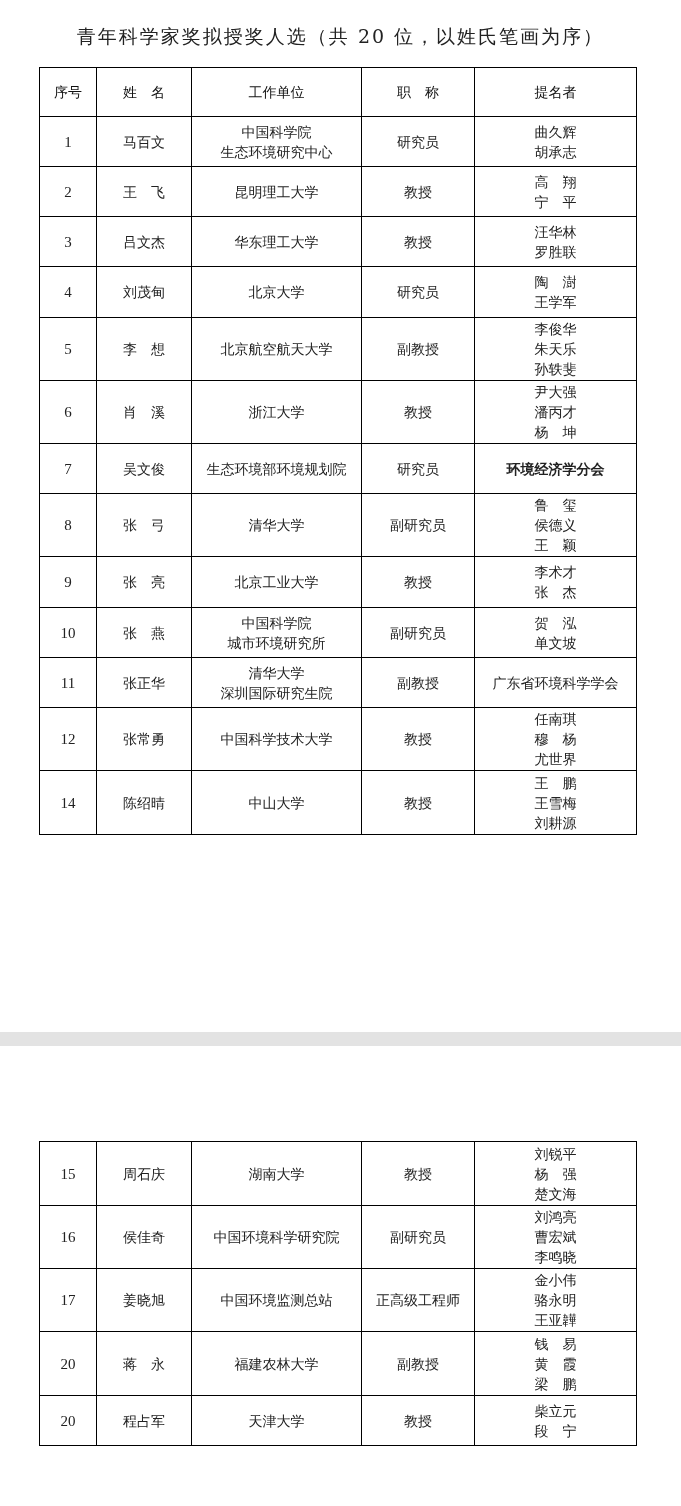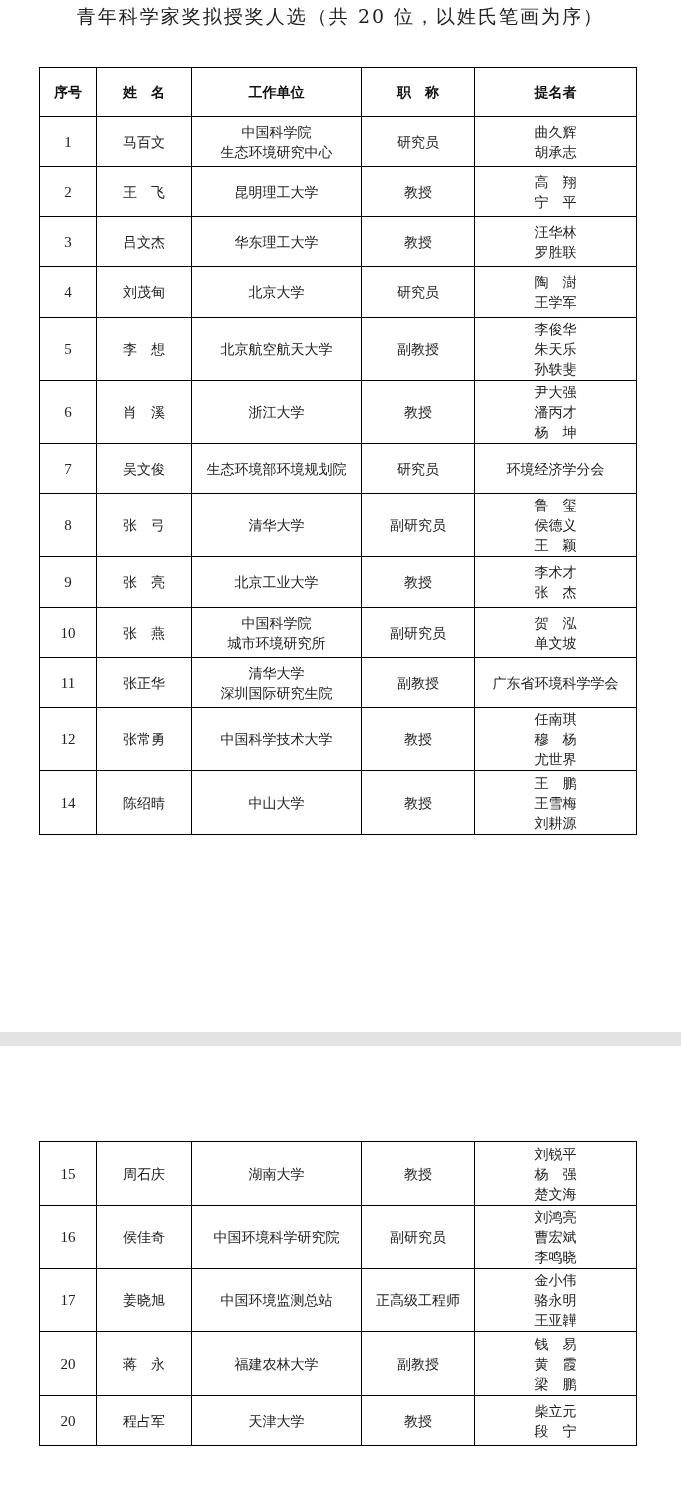--- a/index.html
+++ b/index.html
@@ -1,33 +1,33 @@
 <!DOCTYPE html>
 <html><head>
 <meta charset="utf-8">
 <style>
   html, body { margin: 0; padding: 0; background: #ffffff; }
   body {
     width: 681px; height: 1506px; position: relative; overflow: hidden;
     font-family: "DejaVu Serif", "Liberation Serif", serif; color: #1a1a1a;
   }
   .page-title {
-    position: absolute; top: 4px; left: 0; width: 681px; text-align: center;
+    position: absolute; top: 24px; left: 0; width: 681px; text-align: center;
     font-size: 19px; letter-spacing: 2px; color: #222;
   }
   table.award {
     position: absolute; left: 39px; width: 597px;
     border-collapse: collapse; table-layout: fixed;
     font-size: 14px;
   }
   table.award td, table.award th {
     border: 1px solid #000; text-align: center; vertical-align: middle;
     padding: 0; line-height: 20px; color: #222; font-weight: normal;
   }
-  table.award th { font-weight: bold; font-size: 14px; color: #111; }
+  table.award th { font-weight: normal; font-size: 14px; color: #111; }
   col.c-no { width: 57px; } col.c-name { width: 95px; } col.c-unit { width: 170px; }
   col.c-title { width: 113px; } col.c-nom { width: 162px; }
   .line { display: block; }
   .nom-list { display: inline-block; text-align: center; }
   .page-sep {
     position: absolute; left: 0; top: 1032px; width: 681px; height: 14px; background: #e3e3e3;
   }
   #t1 { top: 67px; }
   #t2 { top: 1141px; }
   .num { font-family: "Liberation Serif", serif; font-size: 15px; }
@@ -110,21 +110,21 @@
         <td>教授</td>
         <td><span class="nom-list"><span class="line">尹大强</span><span class="line">潘丙才</span><span class="line">杨　坤</span></span></td>
       </tr>
       <tr style="height: 50px;">
         <td class="num">7</td>
         <td>吴文俊</td>
         <td>
           <span class="line">生态环境部环境规划院</span>
         </td>
         <td>研究员</td>
-        <td><span class="nom-list" style=""><span class="line">环境经济学分会</span></span></td>
+        <td><span class="nom-list" style=" font-weight: bold;"><span class="line">环境经济学分会</span></span></td>
       </tr>
       <tr style="height: 63px;">
         <td class="num">8</td>
         <td>张　弓</td>
         <td>
           <span class="line">清华大学</span>
         </td>
         <td>副研究员</td>
         <td><span class="nom-list"><span class="line">鲁　玺</span><span class="line">侯德义</span><span class="line">王　颖</span></span></td>
       </tr>

